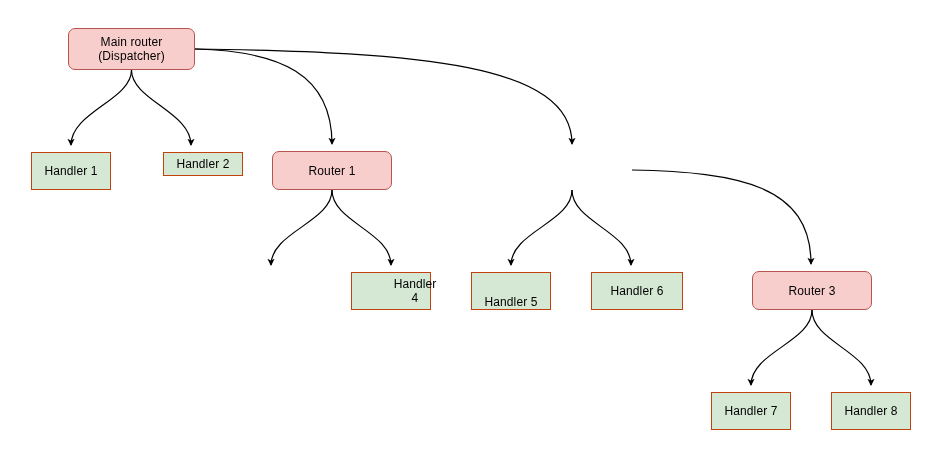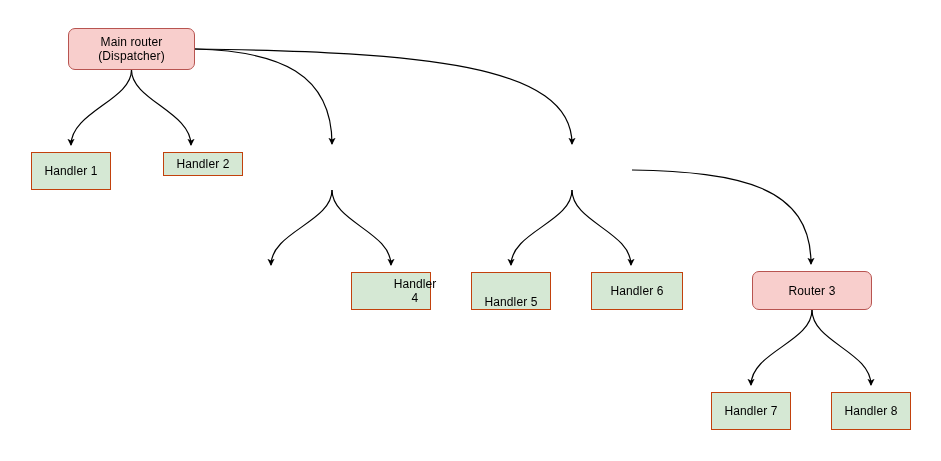--- a/index.html
+++ b/index.html
@@ -96,20 +96,23 @@
   </div>
 
   <div class="node node-handler" style="left: 31px; top: 152px; width: 80px; height: 38px;">
     <span class="node-label">Handler 1</span>
   </div>
 
   <div class="node node-handler" style="left: 151px; top: 152px; width: 80px; height: 24px; margin-left: 12px;">
     <span class="node-label">Handler 2</span>
   </div>
 
+  <div class="node node-router" style="left: 272px; top: 151px; width: 120px; height: 39px;">
+    <span class="node-label">Router 1</span>
+  </div>
 
 
 
   <div class="node node-handler" style="left: 351px; top: 272px; width: 80px; height: 38px; padding-left: 48px;">
     <span class="node-label">Handler 4</span>
   </div>
 
   <div class="node node-handler" style="left: 471px; top: 272px; width: 80px; height: 38px; align-items: flex-end;">
     <span class="node-label">Handler 5</span>
   </div>

